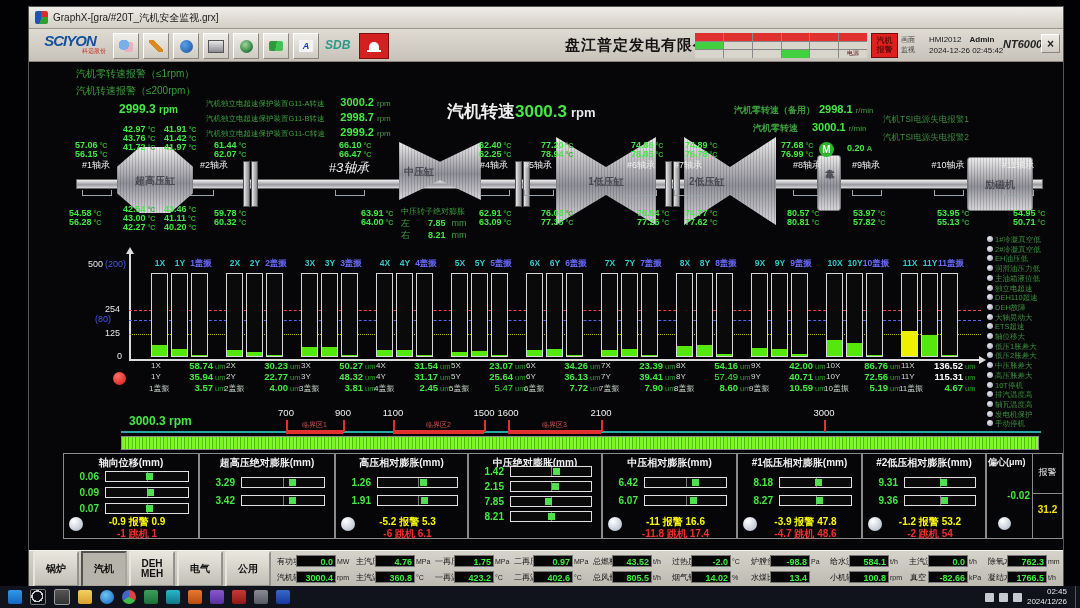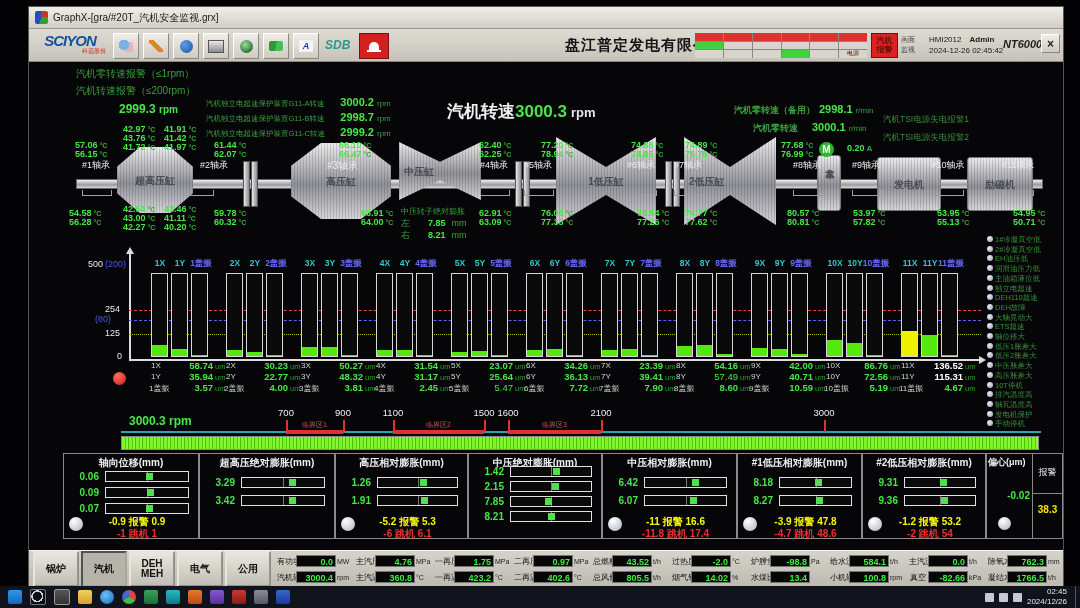--- a/index.html
+++ b/index.html
@@ -197,54 +197,48 @@
     <div style="position: absolute; left: 47px; top: 117px; width: 965px; height: 8px; background: linear-gradient(rgb(240, 240, 240), rgb(154, 154, 162) 60%, rgb(216, 216, 220)); border: 1px solid rgb(102, 102, 102);"></div>
         <div style="position: absolute; left: 214px; top: 99px; width: 5px; height: 44px; background: linear-gradient(90deg, rgb(232, 232, 232), rgb(138, 138, 146)); border: 1px solid rgb(85, 85, 85);"></div>
         <div style="position: absolute; left: 222px; top: 99px; width: 5px; height: 44px; background: linear-gradient(90deg, rgb(232, 232, 232), rgb(138, 138, 146)); border: 1px solid rgb(85, 85, 85);"></div>
         <div style="position: absolute; left: 486px; top: 99px; width: 5px; height: 44px; background: linear-gradient(90deg, rgb(232, 232, 232), rgb(138, 138, 146)); border: 1px solid rgb(85, 85, 85);"></div>
         <div style="position: absolute; left: 494px; top: 99px; width: 5px; height: 44px; background: linear-gradient(90deg, rgb(232, 232, 232), rgb(138, 138, 146)); border: 1px solid rgb(85, 85, 85);"></div>
         <div style="position: absolute; left: 636px; top: 99px; width: 5px; height: 44px; background: linear-gradient(90deg, rgb(232, 232, 232), rgb(138, 138, 146)); border: 1px solid rgb(85, 85, 85);"></div>
         <div style="position: absolute; left: 644px; top: 99px; width: 5px; height: 44px; background: linear-gradient(90deg, rgb(232, 232, 232), rgb(138, 138, 146)); border: 1px solid rgb(85, 85, 85);"></div>
         <div class="metal barrel" style="position: absolute; left: 88px; top: 85px; width: 76px; height: 66px;">
           <div class="cyl-label" style="top: 27px;">超高压缸</div>
         </div>
-        <div class="metal barrel" style="position: absolute; left: 262px; top: 81px; width: 100px; height: 76px;">
-          <div class="cyl-label" style="top: 32px;">高压缸</div>
-        </div>
         <div class="metal bowtie" style="position: absolute; left: 370px; top: 80px; width: 82px; height: 58px;">
           <div class="cyl-label" style="text-align: left; left: 5px; top: 23px;">中压缸</div>
         </div>
         <div class="metal bowtie" style="position: absolute; left: 527px; top: 75px; width: 100px; height: 88px;">
           <div class="cyl-label" style="top: 38px;">1低压缸</div>
         </div>
         <div class="metal bowtie" style="position: absolute; left: 655px; top: 75px; width: 92px; height: 88px;">
           <div class="cyl-label" style="text-align: left; left: 5px; top: 38px;">2低压缸</div>
         </div>
         <div class="metal cylbox" style="position: absolute; left: 788px; top: 93px; width: 22px; height: 54px;">
           <div class="cyl-label" style="writing-mode: vertical-rl; top: 6px; left: 5px; width: auto; font-size: 9px;">盘车</div>
-        </div>
-        <div class="metal cylbox" style="position: absolute; left: 848px; top: 95px; width: 62px; height: 52px;">
-          <div class="cyl-label" style="top: 20px;">发电机</div>
         </div>
         <div class="metal cylbox" style="position: absolute; left: 938px; top: 95px; width: 64px; height: 52px;">
           <div class="cyl-label" style="top: 20px;">励磁机</div>
         </div>
         <div style="position: absolute; left: 45px; top: 97px; width: 44px; text-align: center; color: rgb(236, 236, 236); font-size: 9px; white-space: nowrap;">#1轴承</div>
         <div style="position: absolute; left: 53px; top: 128px; width: 28px; height: 5px; border-left: 1px solid rgb(154, 162, 170); border-right: 1px solid rgb(154, 162, 170); border-bottom: 1px solid rgb(154, 162, 170);"></div>
         <div style="position: absolute; left: 46px; top: 78px; font-size: 9px; font-weight: bold; color: rgb(70, 232, 70); white-space: nowrap;"><span>57.06</span><span style="font-size: 7px; color: rgb(53, 176, 53); margin-left: 2px;">°C</span></div>
         <div style="position: absolute; left: 46px; top: 87px; font-size: 9px; font-weight: bold; color: rgb(70, 232, 70); white-space: nowrap;"><span>56.15</span><span style="font-size: 7px; color: rgb(53, 176, 53); margin-left: 2px;">°C</span></div>
         <div style="position: absolute; left: 40px; top: 146px; font-size: 9px; font-weight: bold; color: rgb(70, 232, 70); white-space: nowrap;"><span>54.58</span><span style="font-size: 7px; color: rgb(53, 176, 53); margin-left: 2px;">°C</span></div>
         <div style="position: absolute; left: 40px; top: 155px; font-size: 9px; font-weight: bold; color: rgb(70, 232, 70); white-space: nowrap;"><span>56.28</span><span style="font-size: 7px; color: rgb(53, 176, 53); margin-left: 2px;">°C</span></div>
         <div style="position: absolute; left: 147px; top: 97px; width: 44px; text-align: center; color: rgb(236, 236, 236); font-size: 9px; white-space: nowrap; padding-left: 16px;">#2轴承</div>
         <div style="position: absolute; left: 155px; top: 128px; width: 28px; height: 5px; border-left: 1px solid rgb(154, 162, 170); border-right: 1px solid rgb(154, 162, 170); border-bottom: 1px solid rgb(154, 162, 170);"></div>
         <div style="position: absolute; left: 185px; top: 78px; font-size: 9px; font-weight: bold; color: rgb(70, 232, 70); white-space: nowrap;"><span>61.44</span><span style="font-size: 7px; color: rgb(53, 176, 53); margin-left: 2px;">°C</span></div>
         <div style="position: absolute; left: 185px; top: 87px; font-size: 9px; font-weight: bold; color: rgb(70, 232, 70); white-space: nowrap;"><span>62.07</span><span style="font-size: 7px; color: rgb(53, 176, 53); margin-left: 2px;">°C</span></div>
         <div style="position: absolute; left: 185px; top: 146px; font-size: 9px; font-weight: bold; color: rgb(70, 232, 70); white-space: nowrap;"><span>59.78</span><span style="font-size: 7px; color: rgb(53, 176, 53); margin-left: 2px;">°C</span></div>
         <div style="position: absolute; left: 185px; top: 155px; font-size: 9px; font-weight: bold; color: rgb(70, 232, 70); white-space: nowrap;"><span>60.32</span><span style="font-size: 7px; color: rgb(53, 176, 53); margin-left: 2px;">°C</span></div>
-        <div style="position: absolute; left: 298px; top: 97px; width: 44px; text-align: left; color: rgb(236, 236, 236); font-size: 10px; white-space: nowrap;">#3轴承</div>
+        <div style="position: absolute; left: 298px; top: 97px; width: 44px; text-align: center; color: rgb(236, 236, 236); font-size: 13px; white-space: nowrap; font-style: italic;">#3轴承</div>
         <div style="position: absolute; left: 306px; top: 128px; width: 28px; height: 5px; border-left: 1px solid rgb(154, 162, 170); border-right: 1px solid rgb(154, 162, 170); border-bottom: 1px solid rgb(154, 162, 170);"></div>
         <div style="position: absolute; left: 310px; top: 78px; font-size: 9px; font-weight: bold; color: rgb(70, 232, 70); white-space: nowrap;"><span>66.10</span><span style="font-size: 7px; color: rgb(53, 176, 53); margin-left: 2px;">°C</span></div>
         <div style="position: absolute; left: 310px; top: 87px; font-size: 9px; font-weight: bold; color: rgb(70, 232, 70); white-space: nowrap;"><span>66.47</span><span style="font-size: 7px; color: rgb(53, 176, 53); margin-left: 2px;">°C</span></div>
         <div style="position: absolute; left: 332px; top: 146px; font-size: 9px; font-weight: bold; color: rgb(70, 232, 70); white-space: nowrap;"><span>63.91</span><span style="font-size: 7px; color: rgb(53, 176, 53); margin-left: 2px;">°C</span></div>
         <div style="position: absolute; left: 332px; top: 155px; font-size: 9px; font-weight: bold; color: rgb(70, 232, 70); white-space: nowrap;"><span>64.00</span><span style="font-size: 7px; color: rgb(53, 176, 53); margin-left: 2px;">°C</span></div>
         <div style="position: absolute; left: 443px; top: 97px; width: 44px; text-align: center; color: rgb(236, 236, 236); font-size: 9px; white-space: nowrap;">#4轴承</div>
         <div style="position: absolute; left: 451px; top: 128px; width: 28px; height: 5px; border-left: 1px solid rgb(154, 162, 170); border-right: 1px solid rgb(154, 162, 170); border-bottom: 1px solid rgb(154, 162, 170);"></div>
         <div style="position: absolute; left: 450px; top: 78px; font-size: 9px; font-weight: bold; color: rgb(70, 232, 70); white-space: nowrap;"><span>62.40</span><span style="font-size: 7px; color: rgb(53, 176, 53); margin-left: 2px;">°C</span></div>
         <div style="position: absolute; left: 450px; top: 87px; font-size: 9px; font-weight: bold; color: rgb(70, 232, 70); white-space: nowrap;"><span>62.25</span><span style="font-size: 7px; color: rgb(53, 176, 53); margin-left: 2px;">°C</span></div>
         <div style="position: absolute; left: 450px; top: 146px; font-size: 9px; font-weight: bold; color: rgb(70, 232, 70); white-space: nowrap;"><span>62.91</span><span style="font-size: 7px; color: rgb(53, 176, 53); margin-left: 2px;">°C</span></div>
@@ -703,21 +697,21 @@
         </div>
         <div style="position: absolute; left: 851px; top: 453px; width: 100px; text-align: center; font-size: 10px; font-weight: bold; color: rgb(248, 248, 0); white-space: nowrap;">-1.2 报警 53.2</div>
         <div style="position: absolute; left: 851px; top: 465px; width: 100px; text-align: center; font-size: 10px; font-weight: bold; color: rgb(240, 48, 48); white-space: nowrap;">-2 跳机 54</div>
         <div style="position: absolute; left: 839px; top: 455px; width: 14px; height: 14px; border-radius: 50%; background: radial-gradient(circle at 35% 30%, rgb(255, 255, 255), rgb(168, 178, 196));"></div>
         <div style="position: absolute; left: 957px; top: 391px; width: 77px; height: 86px; border: 1px solid rgb(138, 138, 138); box-sizing: border-box;"></div>
         <div style="position: absolute; left: 957px; top: 394px; width: 77px; text-align: center; font-size: 10px; font-weight: bold; color: rgb(240, 240, 240); white-space: normal;"></div>
         <div style="position: absolute; left: 959px; top: 394px; width: 44px; font-size: 9px; font-weight: bold; color: rgb(240, 240, 240);">偏心(μm)</div>
         <div style="position: absolute; left: 1003px; top: 391px; width: 1px; height: 86px; background: rgb(138, 138, 138);"></div>
         <div style="position: absolute; left: 1003px; top: 431px; width: 31px; height: 1px; background: rgb(138, 138, 138);"></div>
         <div style="position: absolute; left: 1004px; top: 404px; width: 29px; text-align: center; font-size: 9px; color: rgb(240, 240, 240);">报警</div>
-        <div style="position: absolute; left: 1004px; top: 442px; width: 29px; text-align: center; font-size: 10px; font-weight: bold; color: rgb(248, 224, 0);">38.3</div>
+        <div style="position: absolute; left: 1004px; top: 442px; width: 29px; text-align: center; font-size: 10px; font-weight: bold; color: rgb(248, 224, 0);">31.2</div>
         <div style="position: absolute; left: 959px; top: 428px; width: 42px; text-align: right; font-size: 10px; font-weight: bold; color: rgb(70, 232, 70);">-0.02</div>
         <div style="position: absolute; left: 969px; top: 455px; width: 13px; height: 13px; border-radius: 50%; background: radial-gradient(circle at 35% 30%, rgb(255, 255, 255), rgb(168, 178, 196));"></div>
       </div>
 
     <div class="ibar">
       <div class="ib-buttons" id="ib-buttons">
           <div class="ibtn">锅炉</div>
           <div class="ibtn pressed">汽机</div>
           <div class="ibtn">DEH
 MEH</div>

